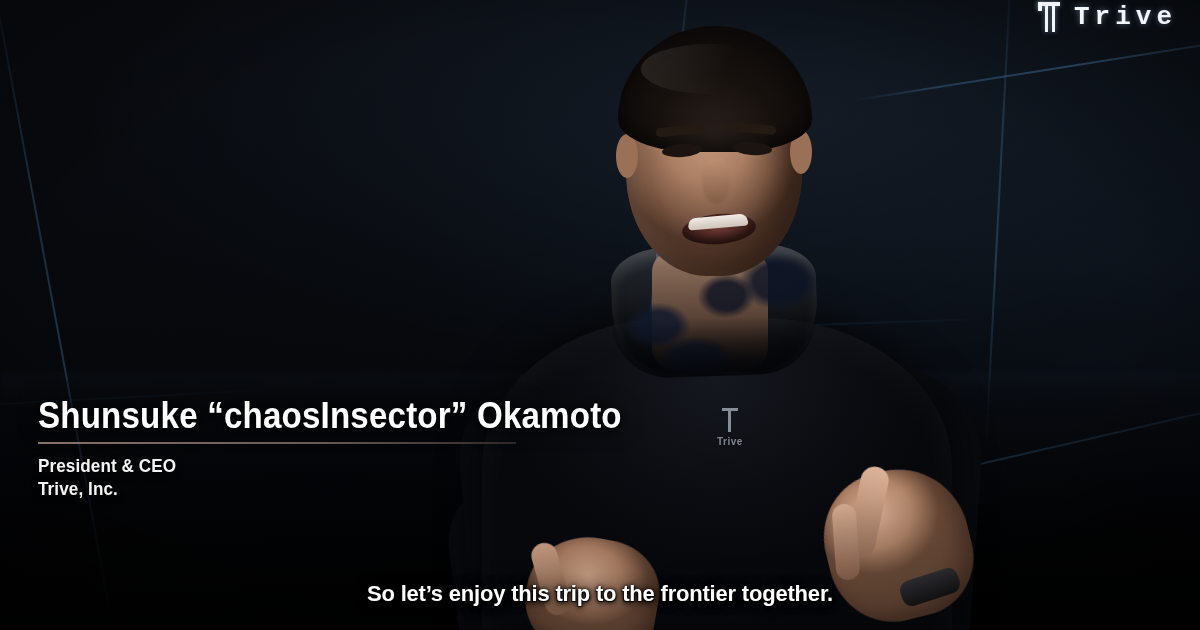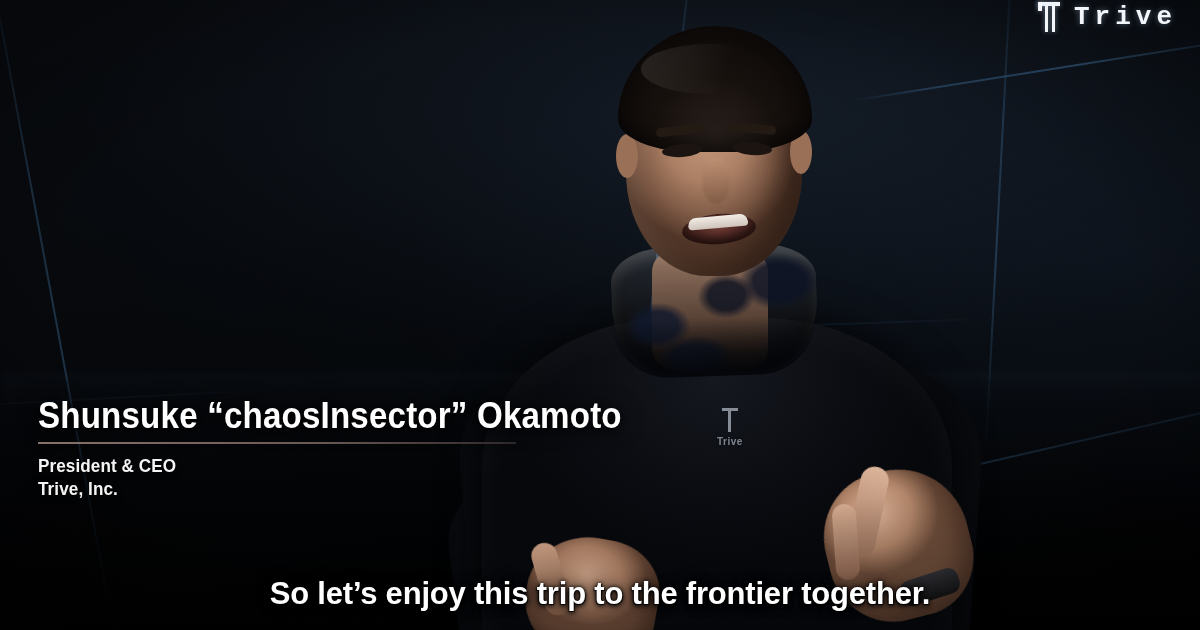--- a/index.html
+++ b/index.html
@@ -146,21 +146,21 @@
   .lrule{margin-top:6px;width:478px;height:2px;
     background:linear-gradient(90deg,rgba(150,126,120,.92) 0%,rgba(134,112,108,.80) 60%,rgba(96,80,78,.45) 100%);}
   .lsub{margin-top:10px;font-family:"Liberation Sans Narrow","Liberation Sans",sans-serif;
     font-weight:700;font-size:19px;line-height:23px;color:#f4f4f4;letter-spacing:.1px;
     transform:scaleX(.90);transform-origin:left center;
     text-shadow:0 2px 8px rgba(0,0,0,.95);white-space:nowrap;}
 
   
   .caption{position:absolute;left:0;right:0;top:575px;text-align:center;z-index:35;}
   .captext{display:inline-block;font-family:"Liberation Sans",sans-serif;font-weight:700;
-    font-size:31px;line-height:38px;color:#fff;letter-spacing:-.2px;
+    font-size:22px;line-height:38px;color:#fff;letter-spacing:-.2px;
     text-shadow:0 0 4px rgba(0,0,0,.95),0 2px 5px rgba(0,0,0,.95),0 0 14px rgba(0,0,0,.8),
                 1px 1px 0 rgba(0,0,0,.6),-1px 1px 0 rgba(0,0,0,.6);}
 </style>
 </head>
 <body>
 
 <div class="frame">
 
   <div class="wall"></div>
   <div class="seamv s1"></div>

